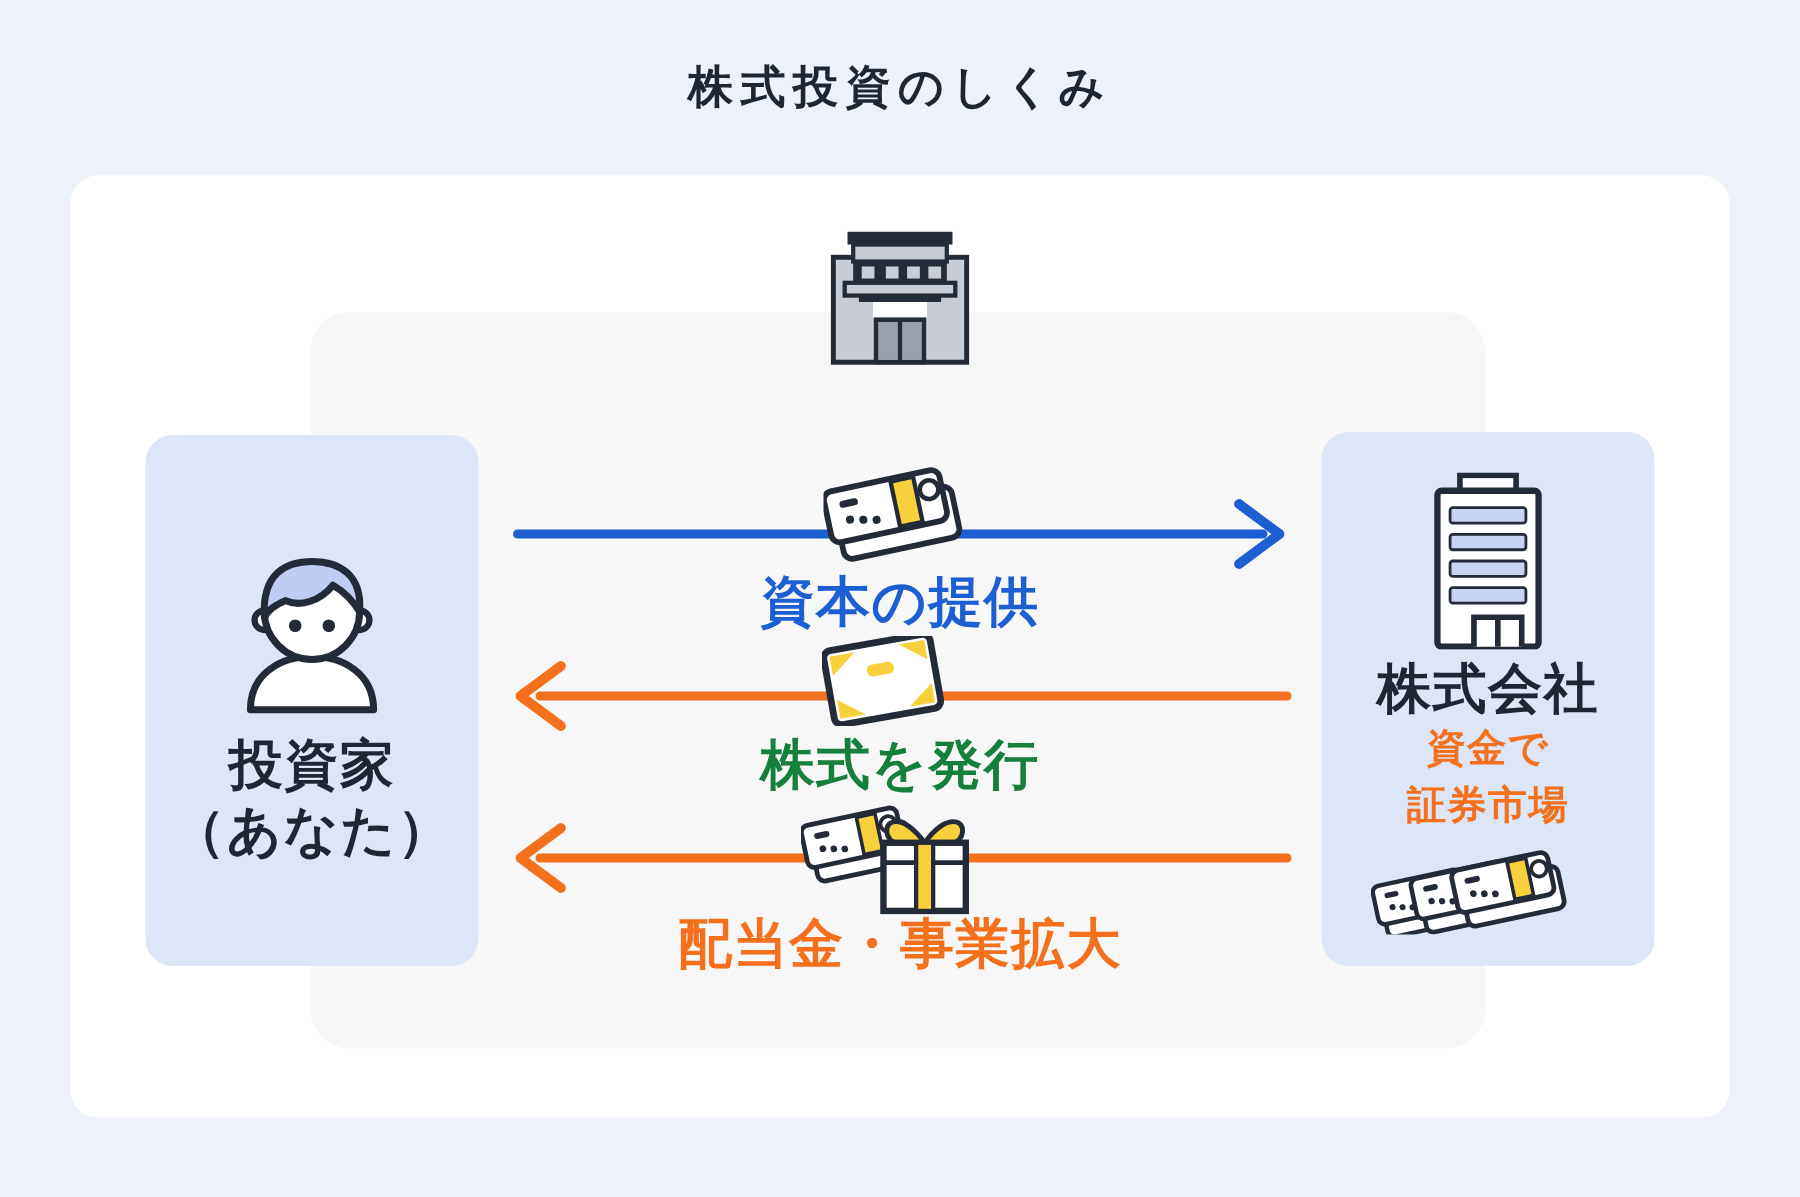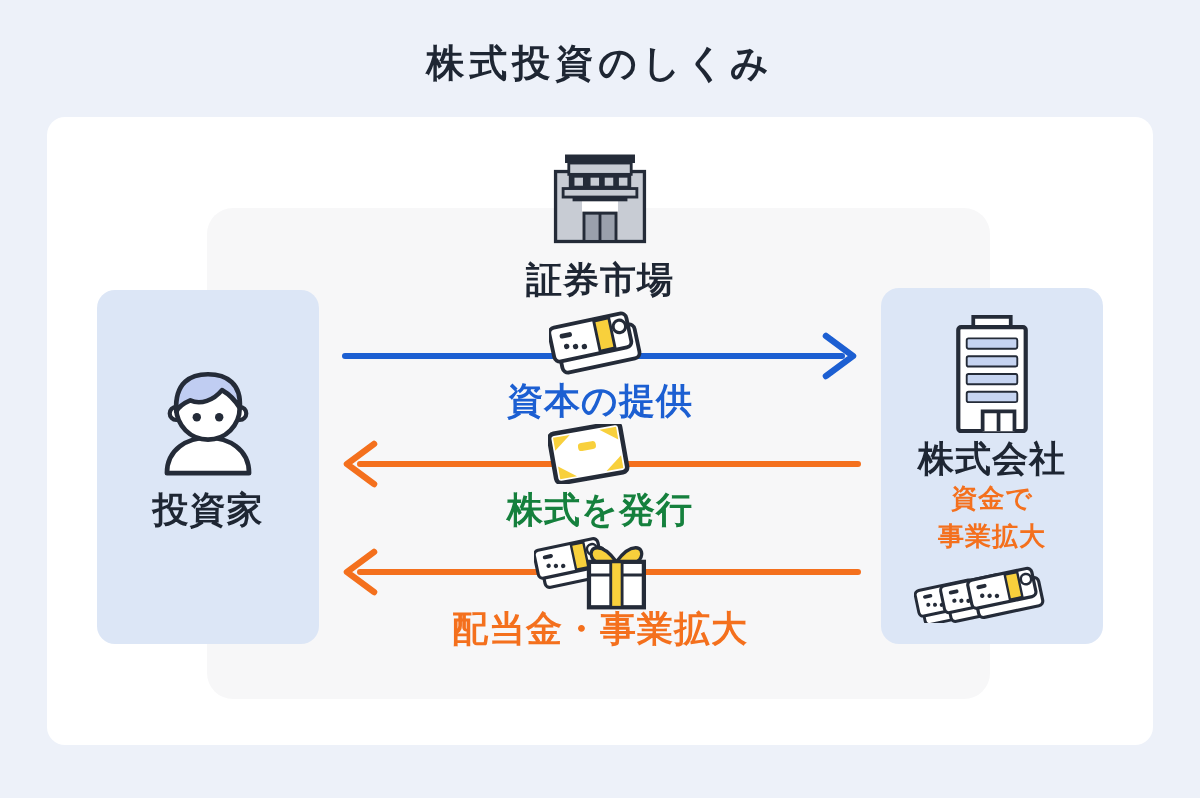--- a/index.html
+++ b/index.html
@@ -6,21 +6,21 @@
   html,body { width:1200px; height:798px; }
   body {
     background:#edf1f9;
     font-family:"Liberation Sans","DejaVu Sans",sans-serif;
     position:relative; overflow:hidden;
   }
   .canvas { position:absolute; inset:0; width:1200px; height:798px; }
 
   .title {
     position:absolute; top:38px; left:0; width:1200px;
-    text-align:center; font-size:38px; font-weight:700;
+    text-align:center; font-size:30px; font-weight:700;
     letter-spacing:5px; color:#1e2633;
   }
 
   .card {
     position:absolute; left:47px; top:117px; width:1106px; height:628px;
     background:#ffffff; border-radius:18px;
   }
   .panel {
     position:absolute; left:207px; top:208px; width:783px; height:491px;
     background:#f7f7f8; border-radius:26px;
@@ -157,43 +157,43 @@
       <line x1="360" y1="572" x2="858" y2="572" stroke="#f4701d" stroke-width="6" stroke-linecap="round"></line>
       <polyline points="374,552 347,572 374,592" fill="none" stroke="#f4701d" stroke-width="6.5" stroke-linecap="round" stroke-linejoin="round"></polyline>
     </g>
   </svg>
 
   <div class="icon-abs" style="left:548px; top:151px;">
     <svg width="104" height="94" viewBox="0 0 110 96">
         <use href="#exchange"></use>
       </svg>
   </div>
-  <div class="market-label">証券市場</div>
 
   <div class="entity investor">
     <span>
       <svg width="112" height="112" viewBox="0 0 120 118">
           <use href="#person"></use>
         </svg>
     </span>
     <div class="entity-label">
       <div>投資家</div>
+      <div>（あなた）</div>
     </div>
   </div>
 
   <div class="entity company">
     <span>
       <svg width="90" height="118" viewBox="0 0 96 126">
           <use href="#office"></use>
         </svg>
     </span>
     <div class="entity-label">株式会社</div>
     <div class="orange-sub">
       <div>資金で</div>
-      <div>事業拡大</div>
+      <div>証券市場</div>
     </div>
     <span class="stacks">
       <svg width="156" height="58" viewBox="0 0 170 64">
         <use href="#money-bundle" transform="translate(0,13) scale(0.80)"></use>
         <use href="#money-bundle" transform="translate(28,7) scale(0.84)"></use>
         <use href="#money-bundle" transform="translate(58,0) scale(0.88)"></use>
       </svg>
     </span>
   </div>
 

